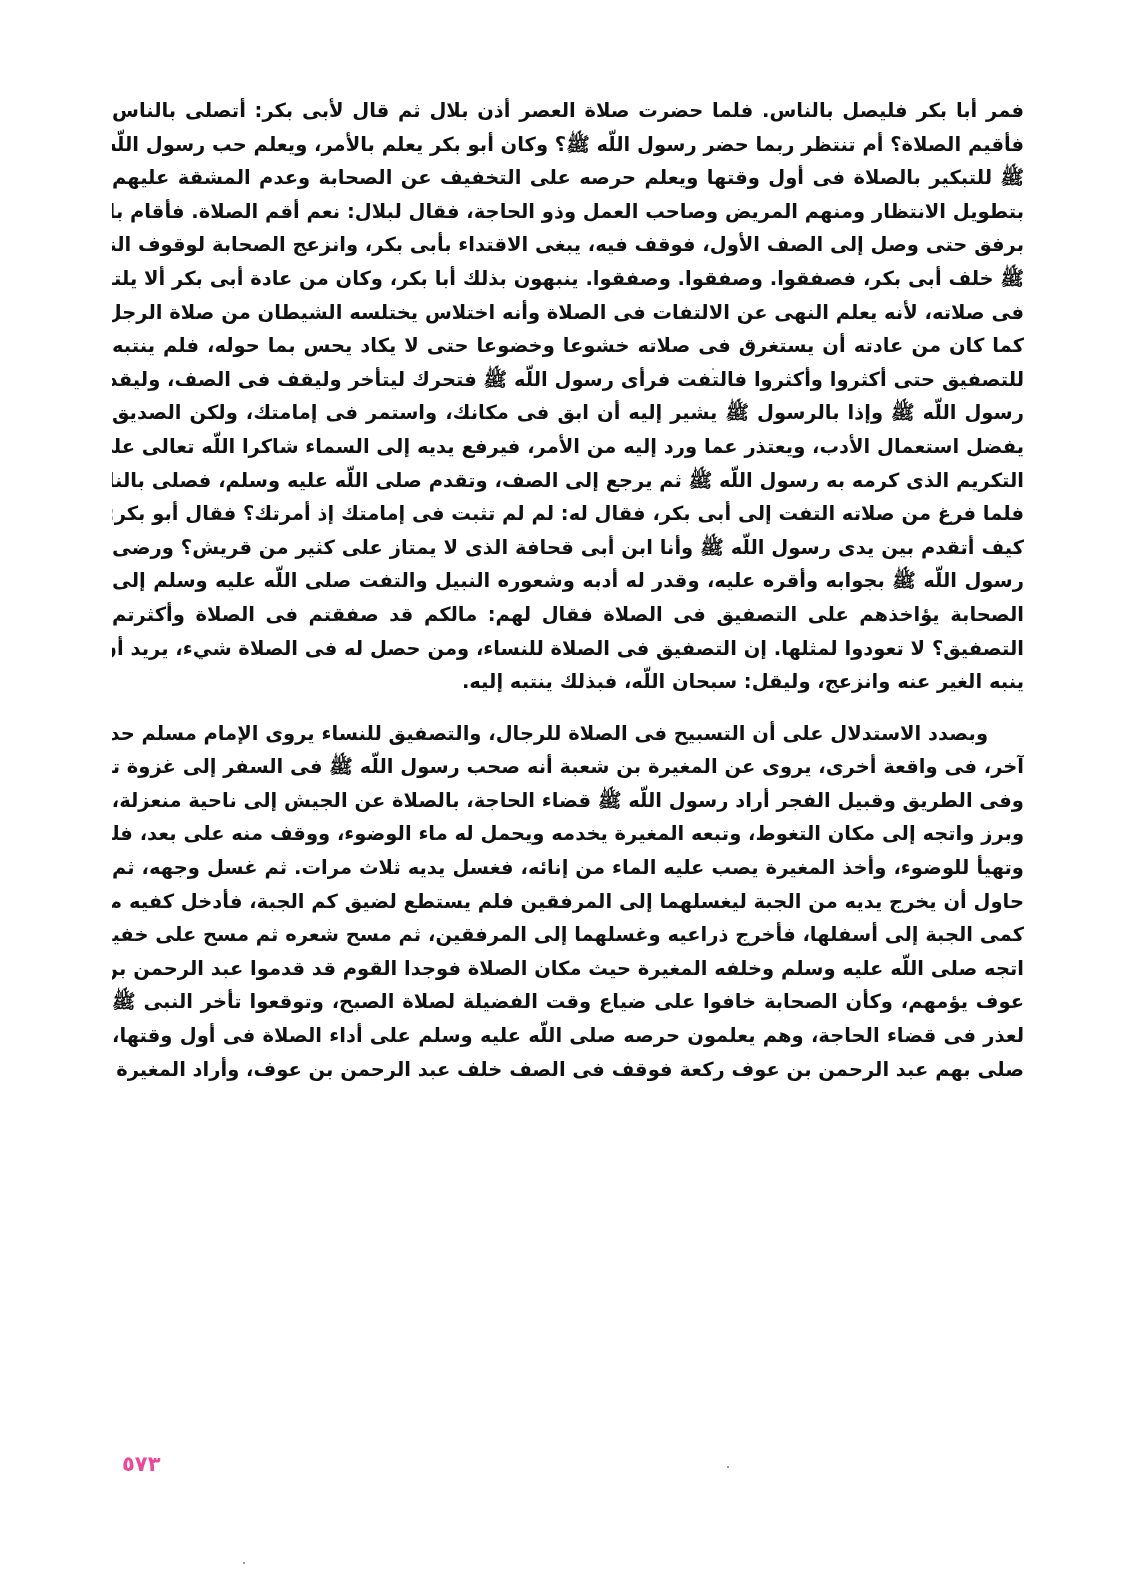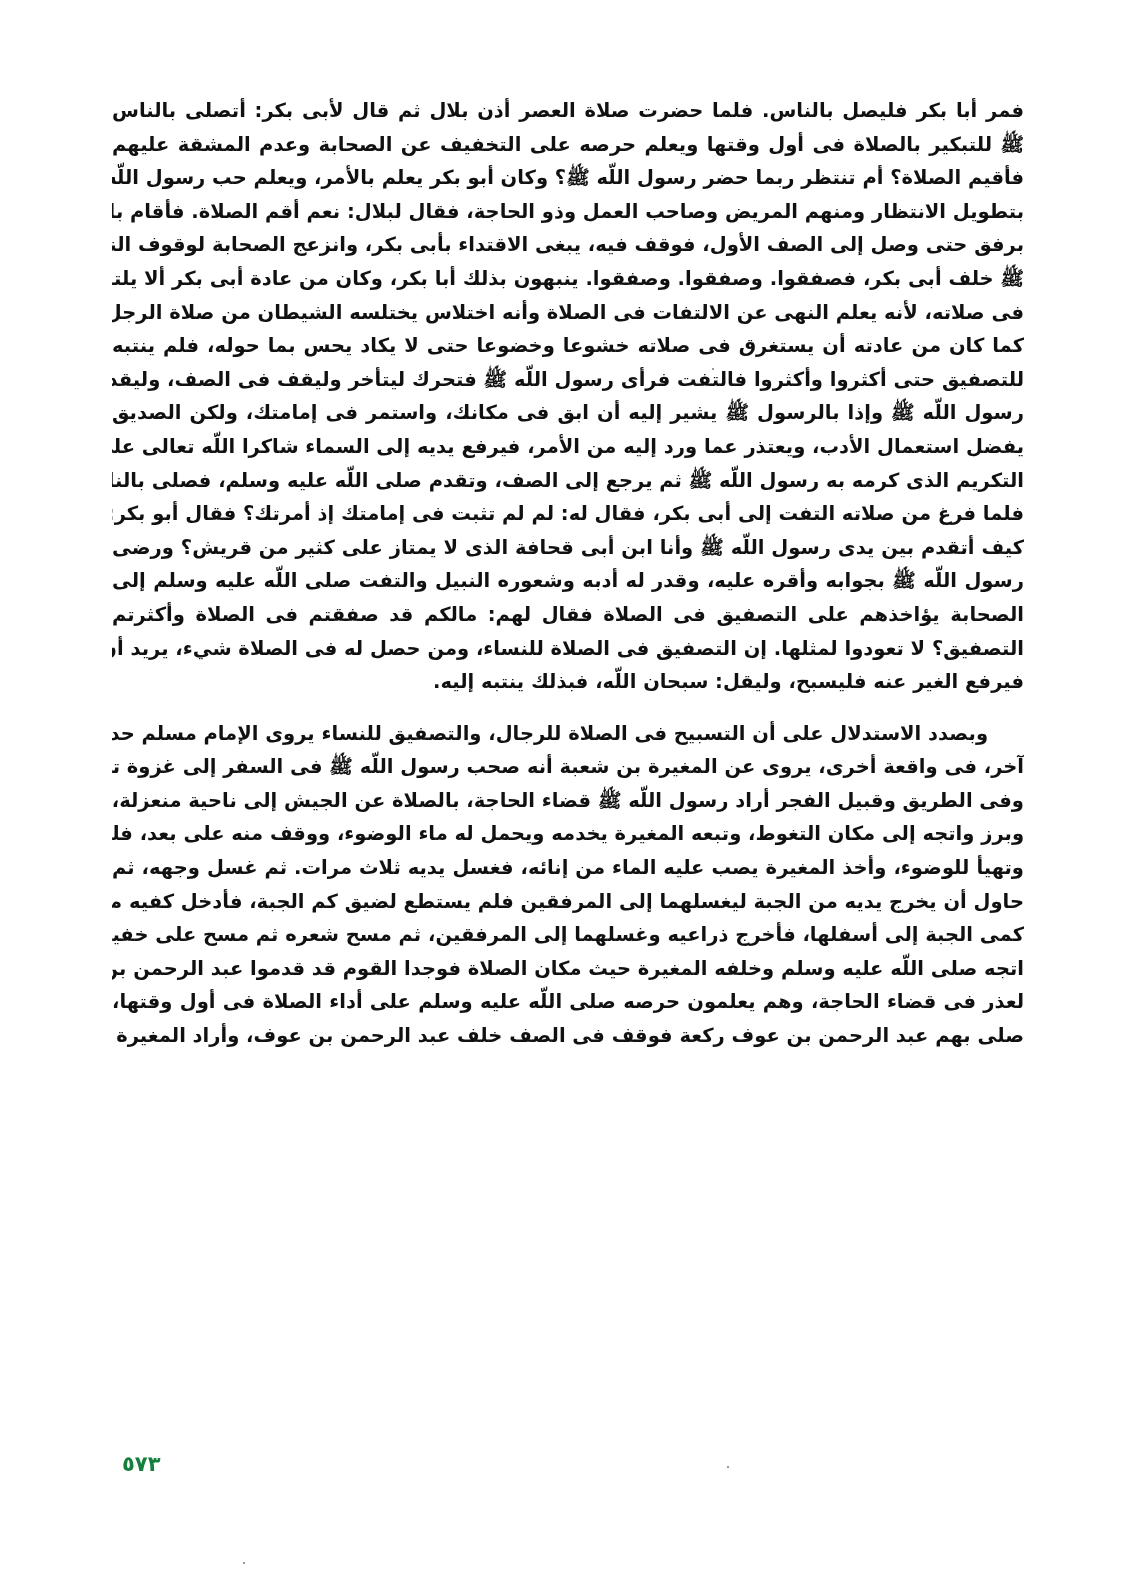--- a/index.html
+++ b/index.html
@@ -45,64 +45,65 @@
     .paragraph.indented .line.first {
       text-indent: 36px;
     }
     .page-number {
       position: absolute;
       top: 1452px;
       left: 122px;
       font-size: 21px;
       font-weight: bold;
       direction: rtl;
-      color: #15803d;
+      color: #ec4899;
       font-family: "DejaVu Sans", sans-serif;
     }
     .speck {
       position: absolute;
       width: 2px;
       height: 2px;
       background: #9a9a9a;
     }
   </style>
 </head>
 <body>
 
 <div class="page">
   <div class="paragraph">
     <span class="line first">فمر أبا بكر فليصل بالناس. فلما حضرت صلاة العصر أذن بلال ثم قال لأبى بكر: أتصلى بالناس</span>
+    <span class="line">فأقيم الصلاة؟ أم تنتظر ربما حضر رسول اللّه ﷺ؟ وكان أبو بكر يعلم بالأمر، ويعلم حب رسول اللّه</span>
     <span class="line">ﷺ للتبكير بالصلاة فى أول وقتها ويعلم حرصه على التخفيف عن الصحابة وعدم المشقة عليهم</span>
-    <span class="line">فأقيم الصلاة؟ أم تنتظر ربما حضر رسول اللّه ﷺ؟ وكان أبو بكر يعلم بالأمر، ويعلم حب رسول اللّه</span>
     <span class="line">بتطويل الانتظار ومنهم المريض وصاحب العمل وذو الحاجة، فقال لبلال: نعم أقم الصلاة. فأقام بلال،</span>
     <span class="line">برفق حتى وصل إلى الصف الأول، فوقف فيه، يبغى الاقتداء بأبى بكر، وانزعج الصحابة لوقوف النبى</span>
     <span class="line">ﷺ خلف أبى بكر، فصفقوا. وصفقوا. وصفقوا. ينبهون بذلك أبا بكر، وكان من عادة أبى بكر ألا يلتفت</span>
     <span class="line">فى صلاته، لأنه يعلم النهى عن الالتفات فى الصلاة وأنه اختلاس يختلسه الشيطان من صلاة الرجل،</span>
     <span class="line">كما كان من عادته أن يستغرق فى صلاته خشوعا وخضوعا حتى لا يكاد يحس بما حوله، فلم ينتبه</span>
     <span class="line">للتصفيق حتى أكثروا وأكثروا فالتفت فرأى رسول اللّه ﷺ فتحرك ليتأخر وليقف فى الصف، وليقدم</span>
     <span class="line">رسول اللّه ﷺ وإذا بالرسول ﷺ يشير إليه أن ابق فى مكانك، واستمر فى إمامتك، ولكن الصديق</span>
     <span class="line">يفضل استعمال الأدب، ويعتذر عما ورد إليه من الأمر، فيرفع يديه إلى السماء شاكرا اللّه تعالى على</span>
     <span class="line">التكريم الذى كرمه به رسول اللّه ﷺ ثم يرجع إلى الصف، وتقدم صلى اللّه عليه وسلم، فصلى بالناس،</span>
     <span class="line">فلما فرغ من صلاته التفت إلى أبى بكر، فقال له: لم لم تثبت فى إمامتك إذ أمرتك؟ فقال أبو بكر:</span>
     <span class="line">كيف أتقدم بين يدى رسول اللّه ﷺ وأنا ابن أبى قحافة الذى لا يمتاز على كثير من قريش؟ ورضى</span>
     <span class="line">رسول اللّه ﷺ بجوابه وأقره عليه، وقدر له أدبه وشعوره النبيل والتفت صلى اللّه عليه وسلم إلى</span>
     <span class="line">الصحابة يؤاخذهم على التصفيق فى الصلاة فقال لهم: مالكم قد صفقتم فى الصلاة وأكثرتم</span>
     <span class="line">التصفيق؟ لا تعودوا لمثلها. إن التصفيق فى الصلاة للنساء، ومن حصل له فى الصلاة شيء، يريد أن</span>
-    <span class="line last">فيرفع الغير عنه فليسبح، وليقل: سبحان اللّه، فبذلك ينتبه إليه.</span>
+    <span class="line last">ينبه الغير عنه وانزعج، وليقل: سبحان اللّه، فبذلك ينتبه إليه.</span>
   </div>
 
   <div class="paragraph indented">
     <span class="line first">وبصدد الاستدلال على أن التسبيح فى الصلاة للرجال، والتصفيق للنساء يروى الإمام مسلم حديثا</span>
     <span class="line">آخر، فى واقعة أخرى، يروى عن المغيرة بن شعبة أنه صحب رسول اللّه ﷺ فى السفر إلى غزوة تبوك،</span>
     <span class="line">وفى الطريق وقبيل الفجر أراد رسول اللّه ﷺ قضاء الحاجة، بالصلاة عن الجيش إلى ناحية منعزلة،</span>
     <span class="line">وبرز واتجه إلى مكان التغوط، وتبعه المغيرة يخدمه ويحمل له ماء الوضوء، ووقف منه على بعد، فلما</span>
     <span class="line">وتهيأ للوضوء، وأخذ المغيرة يصب عليه الماء من إنائه، فغسل يديه ثلاث مرات. ثم غسل وجهه، ثم</span>
     <span class="line">حاول أن يخرج يديه من الجبة ليغسلهما إلى المرفقين فلم يستطع لضيق كم الجبة، فأدخل كفيه من</span>
     <span class="line">كمى الجبة إلى أسفلها، فأخرج ذراعيه وغسلهما إلى المرفقين، ثم مسح شعره ثم مسح على خفيه، ثم</span>
     <span class="line">اتجه صلى اللّه عليه وسلم وخلفه المغيرة حيث مكان الصلاة فوجدا القوم قد قدموا عبد الرحمن بن</span>
+    <span class="line">عوف يؤمهم، وكأن الصحابة خافوا على ضياع وقت الفضيلة لصلاة الصبح، وتوقعوا تأخر النبى ﷺ</span>
     <span class="line">لعذر فى قضاء الحاجة، وهم يعلمون حرصه صلى اللّه عليه وسلم على أداء الصلاة فى أول وقتها،</span>
     <span class="line">صلى بهم عبد الرحمن بن عوف ركعة فوقف فى الصف خلف عبد الرحمن بن عوف، وأراد المغيرة أن</span>
   </div>
 </div>
 
 <div class="page-number">٥٧٣</div>
 
 <span class="speck" style="top:1562px;left:243px;"></span>
 <span class="speck" style="top:1466px;left:727px;"></span>
 <span class="speck" style="top:368px;left:712px;"></span>

